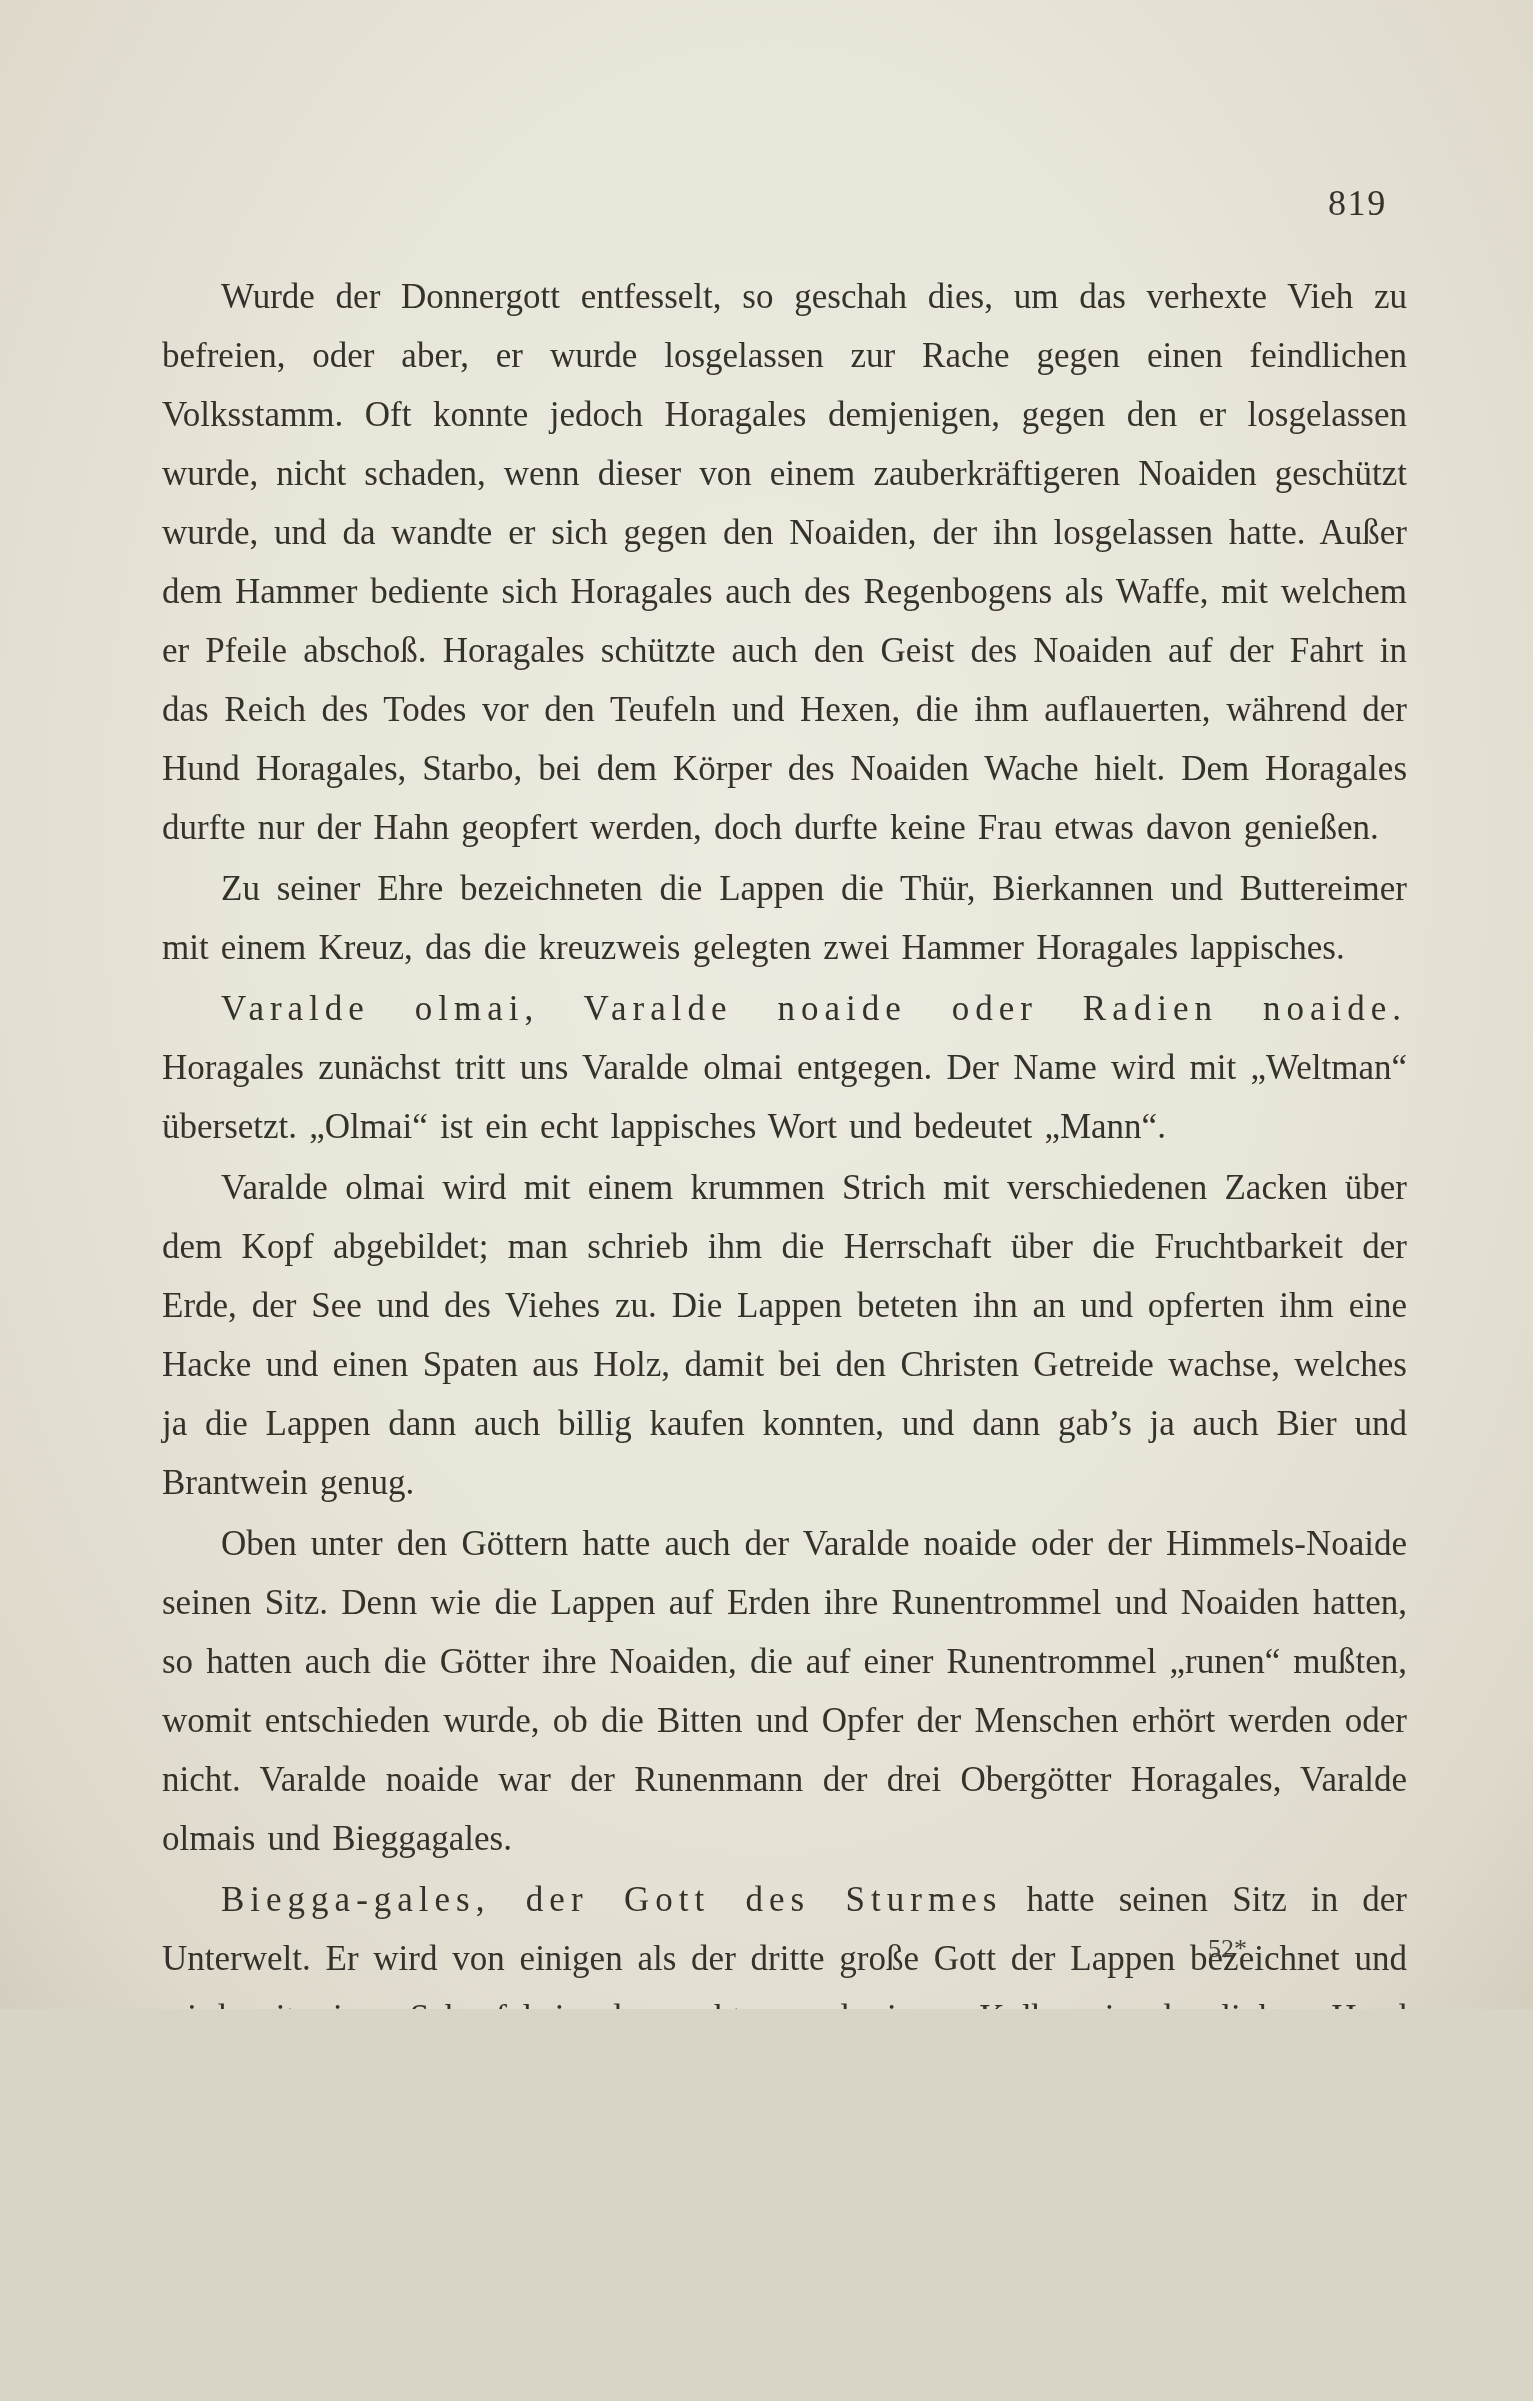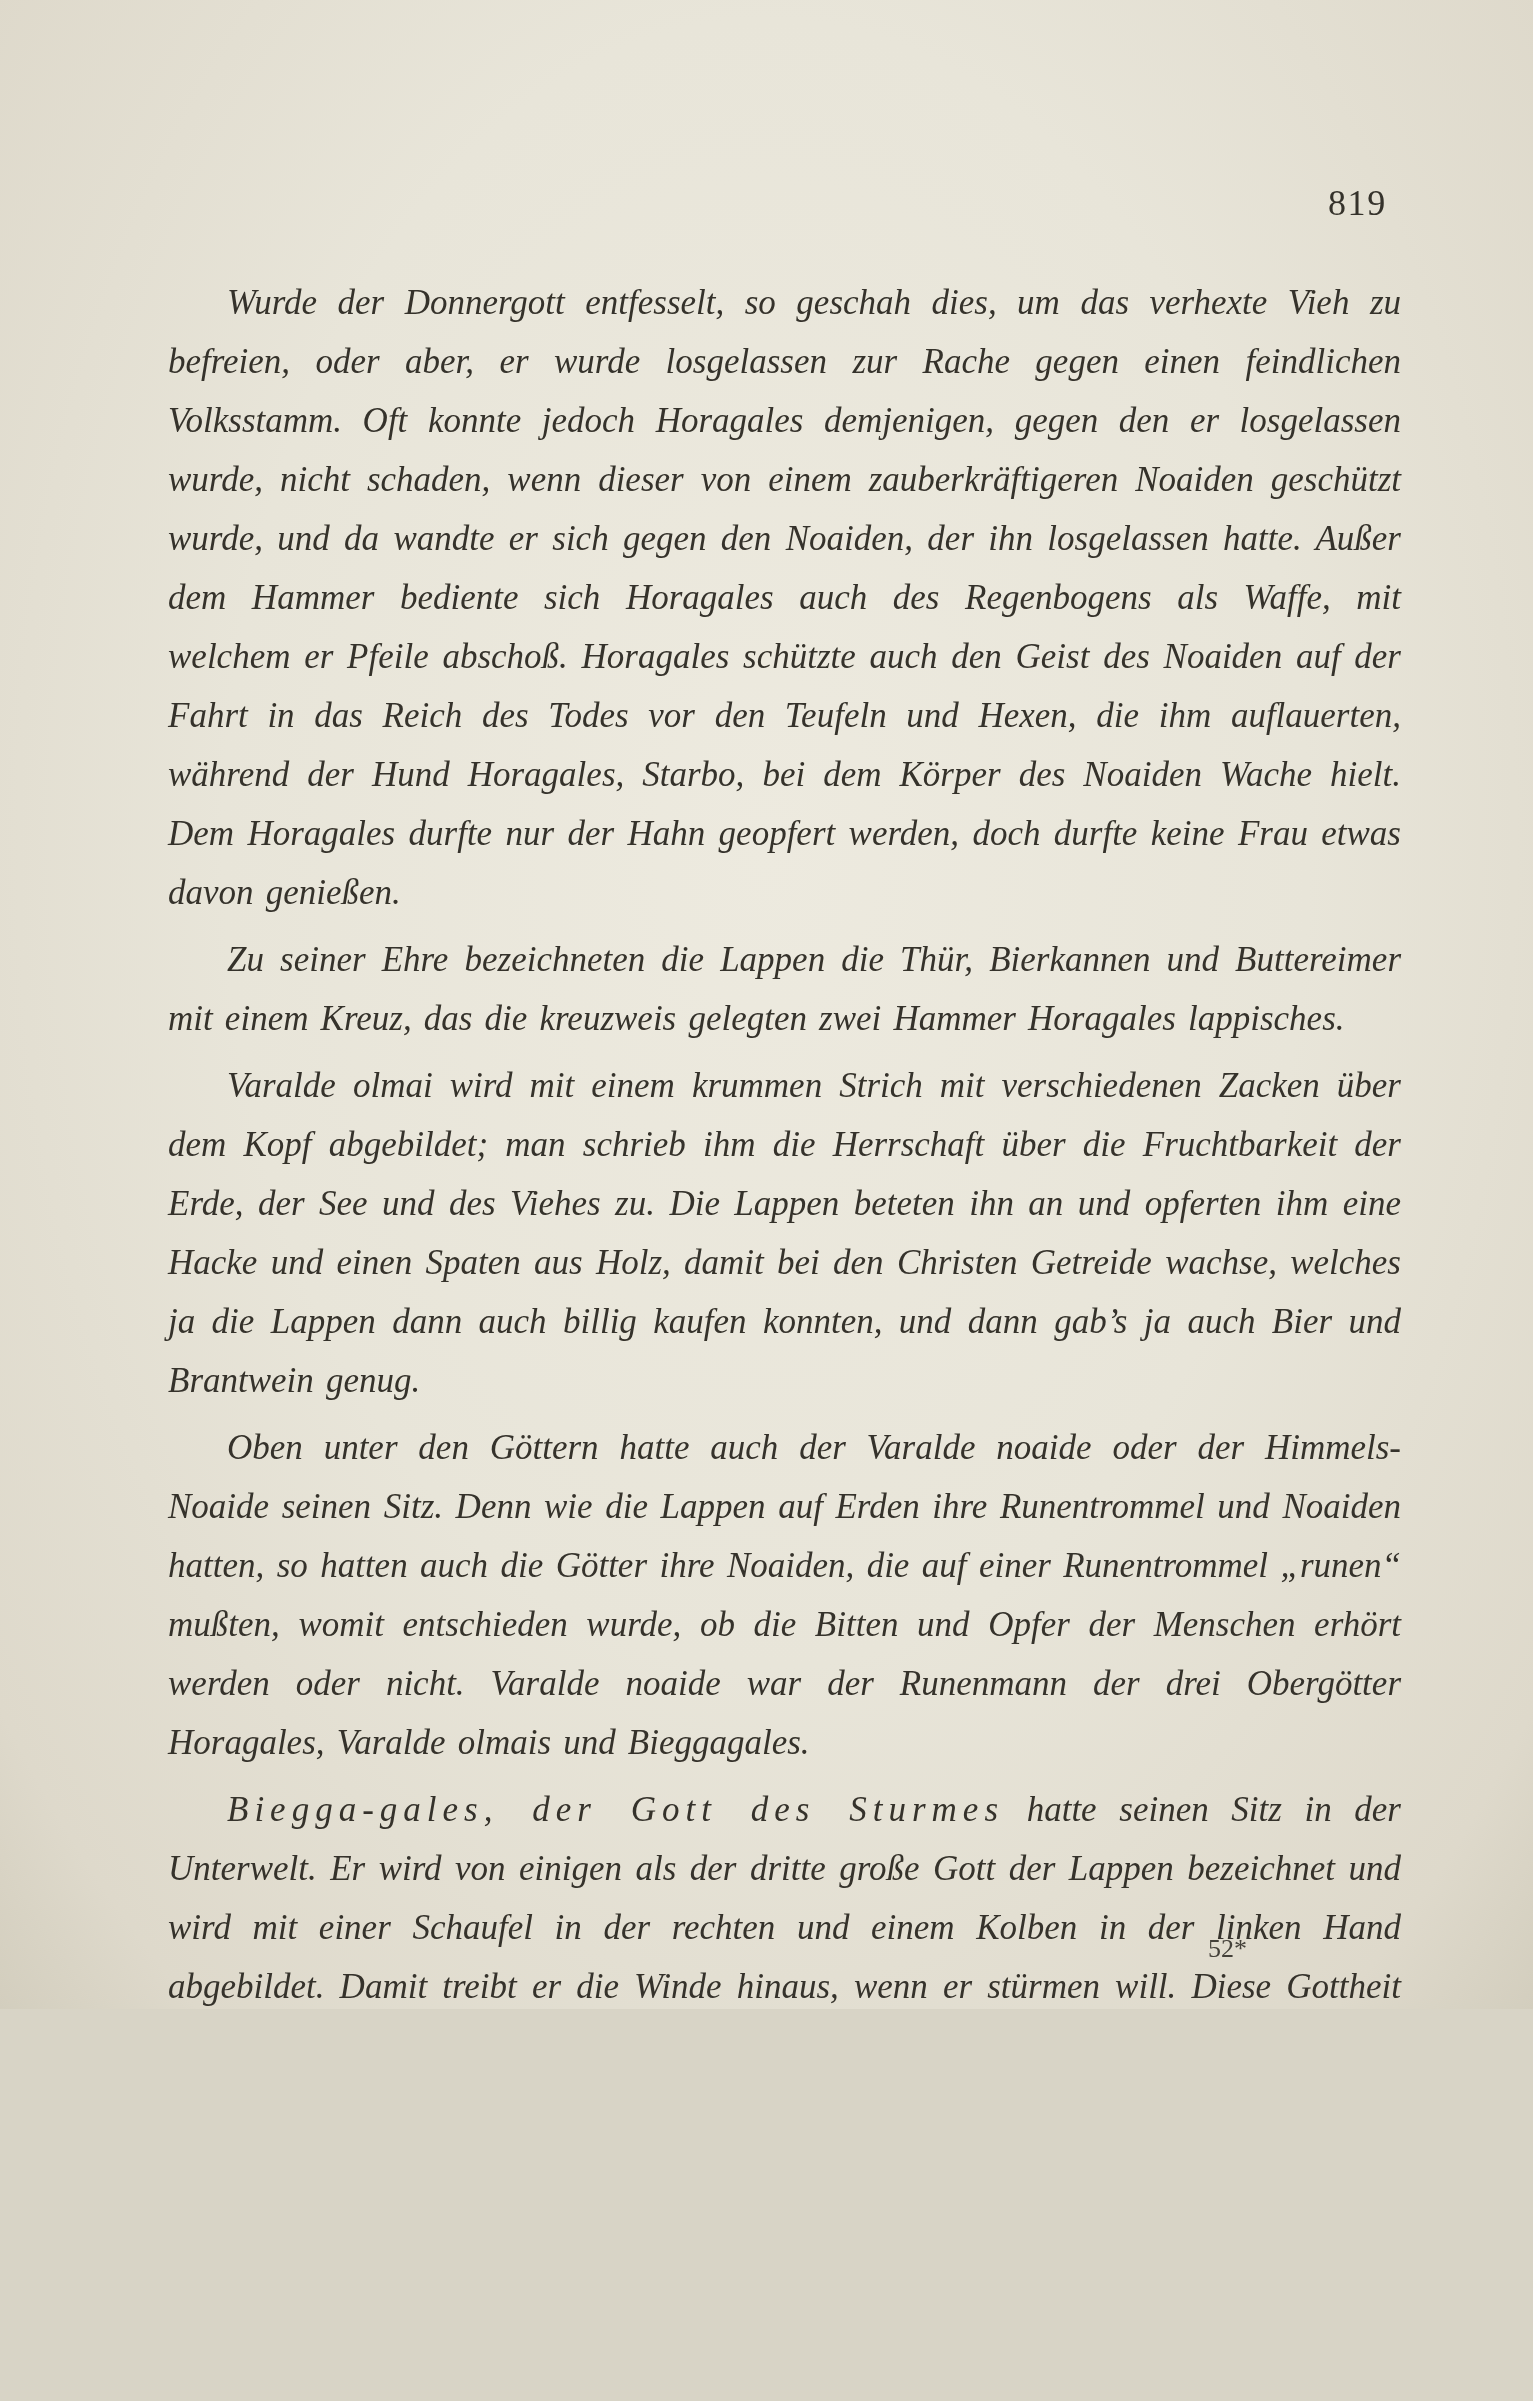--- a/index.html
+++ b/index.html
@@ -26,28 +26,27 @@
     font-size: 36px;
     letter-spacing: 1.7px;
   }
   .text-block {
     position: absolute;
     top: 265px;
     left: 160px;
     width: 1249px;
   }
   .text-block p {
-    margin: 8px;
+    margin: 2px;
     text-indent: 59px;
     text-align: justify;
     font-size: 35px;
     line-height: 59px;
     word-spacing: 3.4px;
     text-rendering: optimizeLegibility;
-    font-style: italic;
   }
   .spaced {
     letter-spacing: 6px;
     word-spacing: 8.6px;
   }
   .signature-mark {
     position: absolute;
     bottom: 45px;
     right: 286px;
     font-size: 26px;
@@ -61,20 +60,21 @@
 <div class="page">
 
   <div class="page-number">819</div>
 
   <div class="text-block">
 
     <p>Wurde der Donnergott entfesselt, so geschah dies, um das verhexte Vieh zu befreien, oder aber, er wurde losgelassen zur Rache gegen einen feindlichen Volksstamm. Oft konnte jedoch Horagales demjenigen, gegen den er losgelassen wurde, nicht schaden, wenn dieser von einem zauberkräftigeren Noaiden geschützt wurde, und da wandte er sich gegen den Noaiden, der ihn losgelassen hatte. Außer dem Hammer bediente sich Horagales auch des Regenbogens als Waffe, mit welchem er Pfeile abschoß. Horagales schützte auch den Geist des Noaiden auf der Fahrt in das Reich des Todes vor den Teufeln und Hexen, die ihm auflauerten, während der Hund Horagales, Starbo, bei dem Körper des Noaiden Wache hielt. Dem Horagales durfte nur der Hahn geopfert werden, doch durfte keine Frau etwas davon genießen.</p>
 
     <p>Zu seiner Ehre bezeichneten die Lappen die Thür, Bierkannen und Buttereimer mit einem Kreuz, das die kreuzweis gelegten zwei Hammer Horagales lappisches.</p>
 
+    <p><span class="spaced">Varalde olmai, Varalde noaide oder Radien noaide.</span><span> Horagales zunächst tritt uns Varalde olmai entgegen. Der Name wird mit „Weltman“ übersetzt. „Olmai“ ist ein echt lappisches Wort und bedeutet „Mann“.</span></p>
 
     <p>Varalde olmai wird mit einem krummen Strich mit verschiedenen Zacken über dem Kopf abgebildet; man schrieb ihm die Herrschaft über die Fruchtbarkeit der Erde, der See und des Viehes zu. Die Lappen beteten ihn an und opferten ihm eine Hacke und einen Spaten aus Holz, damit bei den Christen Getreide wachse, welches ja die Lappen dann auch billig kaufen konnten, und dann gab’s ja auch Bier und Brantwein genug.</p>
 
     <p>Oben unter den Göttern hatte auch der Varalde noaide oder der Himmels-Noaide seinen Sitz. Denn wie die Lappen auf Erden ihre Runentrommel und Noaiden hatten, so hatten auch die Götter ihre Noaiden, die auf einer Runentrommel „runen“ mußten, womit entschieden wurde, ob die Bitten und Opfer der Menschen erhört werden oder nicht. Varalde noaide war der Runenmann der drei Obergötter Horagales, Varalde olmais und Bieggagales.</p>
 
     <p><span class="spaced">Biegga-gales, der Gott des Sturmes</span><span> hatte seinen Sitz in der Unterwelt. Er wird von einigen als der dritte große Gott der Lappen bezeichnet und wird mit einer Schaufel in der rechten und einem Kolben in der linken Hand abgebildet. Damit treibt er die Winde hinaus, wenn er stürmen will. Diese Gottheit wird angebetet, damit sie den Renthieren nicht schadet; besonders im Frühjahre, Ende Mai, wenn die Renkühe kälbern, war der Wind schädlich, dann kann die</span></p>
 
   </div>
 
   <div class="signature-mark">52*</div>

